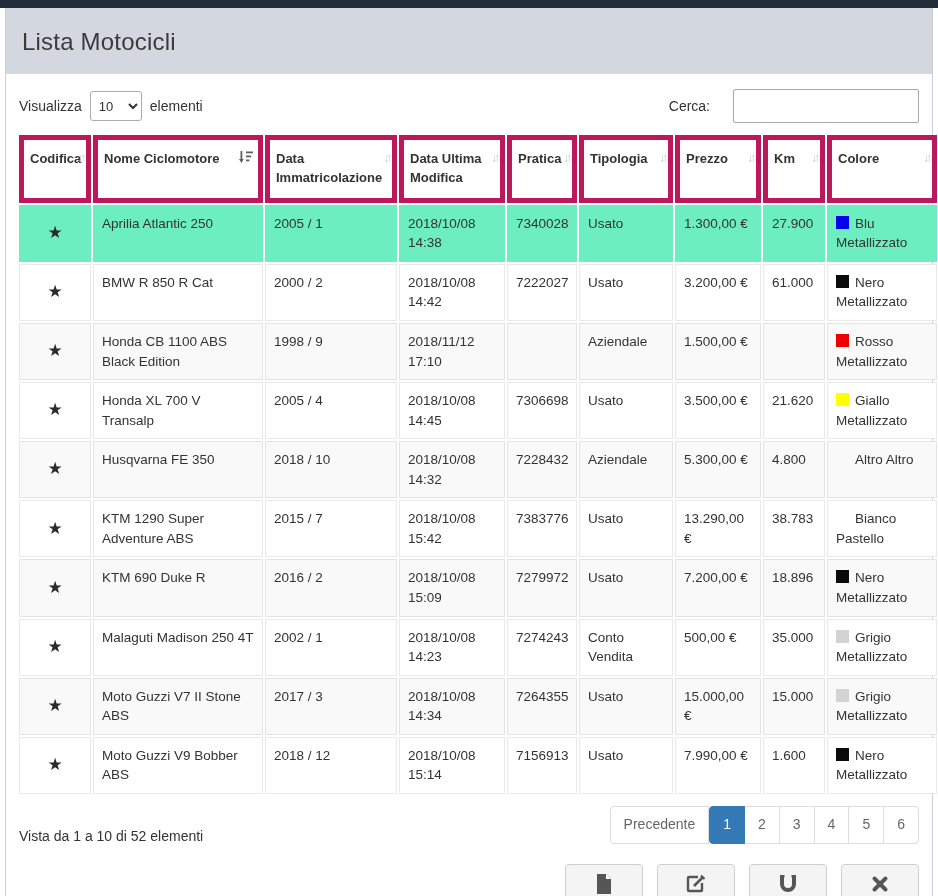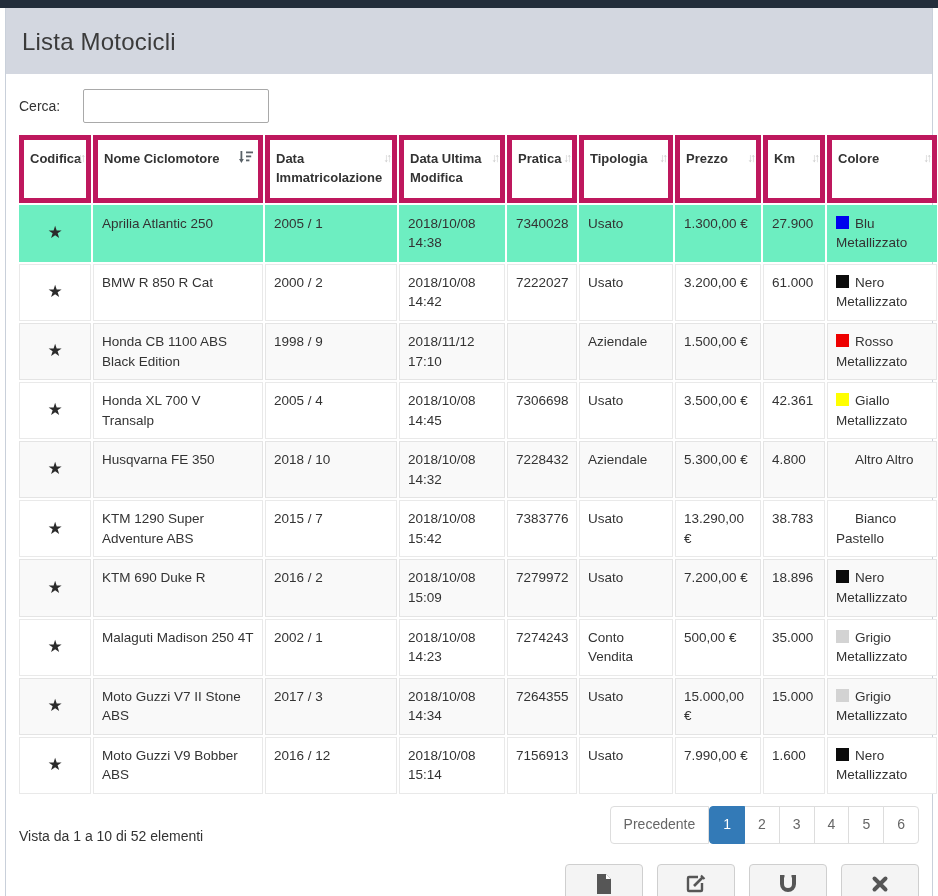--- a/index.html
+++ b/index.html
@@ -59,20 +59,27 @@
 <div class="topbar"></div>
 
 <div class="panel">
   <div class="panel-heading">
     <h1>Lista Motocicli</h1>
   </div>
 
   <div class="panel-body">
 
     <div class="controls">
+      <div class="length">
+        <span>Visualizza</span>
+        <select>
+          <option>10</option>
+        </select>
+        <span>elementi</span>
+      </div>
       <div class="search">
         <span>Cerca:</span>
         <input type="text" value="" style="">
       </div>
     </div>
 
     <table>
       <colgroup>
         <col class="w-codifica">
           <col class="w-nome">
@@ -169,21 +176,21 @@
             <td><span class="swatch" style="background: rgb(238, 0, 0);"></span>Rosso Metallizzato</td>
           </tr>
           <tr>
             <td class="c-star"><span class="star">★</span></td>
             <td>Honda XL 700 V Transalp</td>
             <td>2005 / 4</td>
             <td>2018/10/08 14:45</td>
             <td>7306698</td>
             <td>Usato</td>
             <td>3.500,00 €</td>
-            <td>42.361</td>
+            <td>21.620</td>
             <td><span class="swatch" style="background: rgb(255, 255, 0);"></span>Giallo Metallizzato</td>
           </tr>
           <tr>
             <td class="c-star"><span class="star">★</span></td>
             <td>Husqvarna FE 350</td>
             <td>2018 / 10</td>
             <td>2018/10/08 14:32</td>
             <td>7228432</td>
             <td>Aziendale</td>
             <td>5.300,00 €</td>
@@ -230,21 +237,21 @@
             <td>2018/10/08 14:34</td>
             <td>7264355</td>
             <td>Usato</td>
             <td>15.000,00 €</td>
             <td>15.000</td>
             <td><span class="swatch" style="background: rgb(211, 211, 211);"></span>Grigio Metallizzato</td>
           </tr>
           <tr>
             <td class="c-star"><span class="star">★</span></td>
             <td>Moto Guzzi V9 Bobber ABS</td>
-            <td>2016 / 12</td>
+            <td>2018 / 12</td>
             <td>2018/10/08 15:14</td>
             <td>7156913</td>
             <td>Usato</td>
             <td>7.990,00 €</td>
             <td>1.600</td>
             <td><span class="swatch" style="background: rgb(11, 11, 11);"></span>Nero Metallizzato</td>
           </tr>
         </tbody>
     </table>
 

